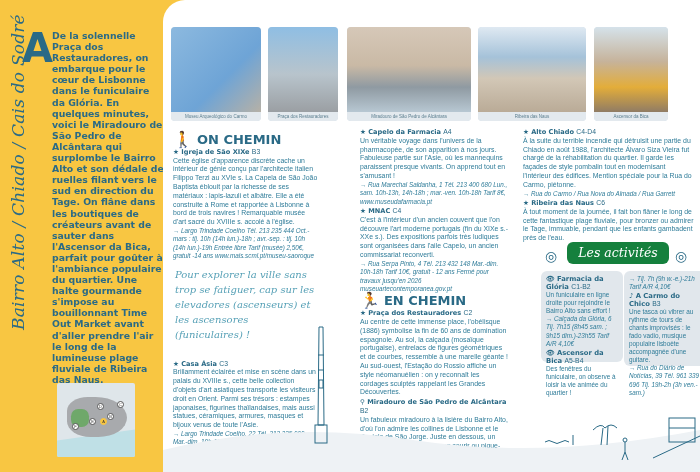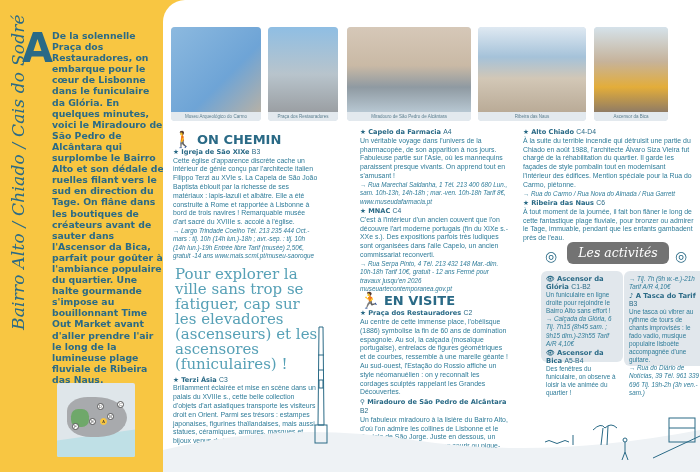--- a/index.html
+++ b/index.html
@@ -30,25 +30,25 @@
 
   .col { position: absolute; font-family: "Liberation Sans", sans-serif; font-size: 6.9px; line-height: 8.8px; color: #2f7c99; }
   .col1 { left: 10px; top: 136px; width: 145px; }
   .col2 { left: 197px; top: 128px; width: 148px; }
   .col3 { left: 360px; top: 128px; width: 172px; }
   .sec-head { display: flex; align-items: center; gap: 4px; font-family: "DejaVu Sans", sans-serif; font-weight: bold; font-size: 13px; color: #2a6a86; margin-bottom: 3px; }
   .sec-head .icon { font-size: 16px; }
   .entry-title { font-family: "DejaVu Sans", sans-serif; font-weight: bold; font-size: 6.6px; color: #2a6a86; }
   .entry-title .grid { font-family: "Liberation Sans", sans-serif; font-weight: normal; font-size: 6.8px; }
   .info { font-style: italic; font-size: 6.3px; line-height: 8.4px; }
-  .script-note { font-family: "DejaVu Serif", serif; font-size: 15px; line-height: 15px; color: #56a0b6; margin: 6px 0 4px 2px; }
+  .script-note { font-family: "DejaVu Serif", serif; font-style: italic; font-size: 10px; line-height: 15px; color: #56a0b6; margin: 6px 0 18px 2px; }
   .entry { margin-bottom: 1px; }
 
   .activities-banner { position: absolute; left: 380px; top: 242px; width: 150px; height: 26px; }
-  .activities-banner .pill { position: absolute; left: 24px; top: 0; width: 102px; height: 22px; background: #737373; border-radius: 6px; color: #fff; font-family: "DejaVu Serif", serif; font-style: italic; font-size: 12.5px; text-align: center; line-height: 22px; }
+  .activities-banner .pill { position: absolute; left: 24px; top: 0; width: 102px; height: 22px; background: #15803d; border-radius: 6px; color: #fff; font-family: "DejaVu Serif", serif; font-style: italic; font-size: 12.5px; text-align: center; line-height: 22px; }
   .activities-banner .swirl { position: absolute; top: 6px; font-size: 14px; color: #2a6a86; }
   .act-card { position: absolute; top: 271px; width: 82px; height: 95px; background: #e1e7ec; border-radius: 6px; padding: 4px 5px; font-size: 6.4px; line-height: 8px; color: #2f7c99; }
   .act-card.left { left: 378px; height: 91px; }
   .act-card.right { left: 461px; }
   .act-title { font-family: "DejaVu Sans", sans-serif; font-weight: bold; font-size: 6.8px; color: #2a6a86; }
 
   .wave { position: absolute; left: 0; top: 410px; width: 537px; height: 62px; }
   .illus { position: absolute; color: #2a6a86; }
 </style>
 </head>
@@ -103,21 +103,21 @@
         <span class="icon">🚶</span>
         <span>ON CHEMIN</span>
       </div>
       <div class="entry">
         <div class="entry-title"><span>★ </span><span>Igreja de São XIXe</span> <span class="grid">B3</span></div>
         <div>Cette église d'apparence discrète cache un intérieur de génie conçu par l'architecte italien Filippo Terzi au XVIe s. La Capela de São João Baptista éblouit par la richesse de ses matériaux : lapis-lazuli et albâtre. Elle a été construite à Rome et rapportée à Lisbonne à bord de trois navires ! Remarquable musée d'art sacré du XVIIIe s. accolé à l'église.</div>
         <div class="info">→ Largo Trindade Coelho Tél. 213 235 444 Oct.-mars : tlj. 10h (14h lun.)-18h ; avr.-sep. : tlj. 10h (14h lun.)-19h Entrée libre Tarif (musée) 2,50€, gratuit -14 ans www.mais.scml.pt/museu-saoroque</div>
       </div>
       <div class="script-note">Pour explorer la ville sans trop se fatiguer, cap sur les elevadores (ascenseurs) et les ascensores (funiculaires) !</div>
       <div class="entry">
-        <div class="entry-title"><span>★ </span><span>Terzi Ásia</span> <span class="grid">C3</span></div>
+        <div class="entry-title"><span>★ </span><span>Casa Ásia</span> <span class="grid">C3</span></div>
         <div>Brillamment éclairée et mise en scène dans un palais du XVIIIe s., cette belle collection d'objets d'art asiatiques transporte les visiteurs droit en Orient. Parmi ses trésors : estampes japonaises, figurines thaïlandaises, mais aussi statues, céramiques, armures, masques et bijoux venus de toute l'Asie.</div>
         <div class="info">→ Largo Trindade Coelho, 22 Tél. 213 235 000 Mar.-dim. 10h-18h Tarif 8€, gratuit - 12 ans casaasia-cfc.scml.pt</div>
       </div>
       <div class="entry">
         <div class="entry-title"><span>★ </span><span>Museu Arqueológico do Carmo</span> <span class="grid">C3</span></div>
         <div>Les ruines à ciel ouvert de l'église du couvent des Carmes (1389), émouvantes, attestent du terrible tremblement de terre de 1755. Petit musée archéologique.</div>
 
       </div>
     </div>
 
@@ -127,21 +127,21 @@
         <div>Un véritable voyage dans l'univers de la pharmacopée, de son apparition à nos jours. Fabuleuse partie sur l'Asie, où les mannequins paraissent presque vivants. On apprend tout en s'amusant !</div>
         <div class="info">→ Rua Marechal Saldanha, 1 Tél. 213 400 680 Lun., sam. 10h-13h, 14h-18h ; mar.-ven. 10h-18h Tarif 8€, www.museudafarmacia.pt</div>
       </div>
       <div class="entry">
         <div class="entry-title"><span>★ </span><span>MNAC</span> <span class="grid">C4</span></div>
         <div>C'est à l'intérieur d'un ancien couvent que l'on découvre l'art moderne portugais (fin du XIXe s.-XXe s.). Des expositions parfois très ludiques sont organisées dans l'aile Capelo, un ancien commissariat reconverti.</div>
         <div class="info">→ Rua Serpa Pinto, 4 Tél. 213 432 148 Mar.-dim. 10h-18h Tarif 10€, gratuit - 12 ans Fermé pour travaux jusqu'en 2026 museuartecontemporanea.gov.pt</div>
       </div>
       <div class="sec-head" style="margin-top:4px">
         <span class="icon">🏃</span>
-        <span>EN VISITE</span>
+        <span>EN CHEMIN</span>
       </div>
       <div class="entry">
         <div class="entry-title"><span>★ </span><span>Praça dos Restauradores</span> <span class="grid">C2</span></div>
         <div>Au centre de cette immense place, l'obélisque (1886) symbolise la fin de 60 ans de domination espagnole. Au sol, la calçada (mosaïque portugaise), entrelacs de figures géométriques et de courbes, ressemble à une marelle géante ! Au sud-ouest, l'Estação do Rossio affiche un style néomanuélien : on y reconnaît les cordages sculptés rappelant les Grandes Découvertes.</div>
       </div>
       <div class="entry">
         <div class="entry-title"><span>⚲ </span><span>Miradouro de São Pedro de Alcântara</span> <span class="grid">B2</span></div>
         <div>Un fabuleux miradouro à la lisière du Bairro Alto, d'où l'on admire les collines de Lisbonne et le Castelo de São Jorge. Juste en dessous, un petit jardin à la française pour courir ou pique-niquer sur un banc.</div>
         <div class="info">→ Rua de São Pedro de Alcântara</div>
       </div>
@@ -163,30 +163,30 @@
       </div>
     </div>
 
     <div class="activities-banner">
       <span class="swirl" style="left:2px">◎</span>
       <div class="pill">Les activités</div>
       <span class="swirl" style="left:132px">◎</span>
     </div>
 
     <div class="act-card left">
-      <div class="act-title"><span>👁 </span><span>Ascensor da Glória</span> <span style="font-weight:normal;font-family:'Liberation Sans',sans-serif">C1-B2</span></div>
+      <div class="act-title"><span>👁 </span><span>Farmacia da Glória</span> <span style="font-weight:normal;font-family:'Liberation Sans',sans-serif">C1-B2</span></div>
       <div>Un funiculaire en ligne droite pour rejoindre le Bairro Alto sans effort !</div>
       <div class="info">→ Calçada da Glória, 6 Tlj. 7h15 (8h45 sam. ; 9h15 dim.)-23h55 Tarif A/R 4,10€</div>
       <div class="act-title"><span>👁 </span><span>Ascensor da Bica</span> <span style="font-weight:normal;font-family:'Liberation Sans',sans-serif">A5-B4</span></div>
       <div>Des fenêtres du funiculaire, on observe à loisir la vie animée du quartier !</div>
     </div>
 
     <div class="act-card right">
       <div class="info">→ Tlj. 7h (9h w.-e.)-21h Tarif A/R 4,10€</div>
-      <div class="act-title"><span>♪ </span><span>A Tasca do Tarif</span> <span style="font-weight:normal;font-family:'Liberation Sans',sans-serif">B3</span></div>
+      <div class="act-title"><span>♪ </span><span>A Carmo do Chico</span> <span style="font-weight:normal;font-family:'Liberation Sans',sans-serif">B3</span></div>
       <div>Une tasca où vibrer au rythme de tours de chants improvisés : le fado vadio, musique populaire lisboète accompagnée d'une guitare.</div>
       <div class="info">→ Rua do Diário de Notícias, 39 Tél. 961 339 696 Tlj. 19h-2h (3h ven.-sam.)</div>
     </div>
 
     <svg class="wave" viewBox="0 0 537 62">
       <path d="M0 40 Q 120 10 250 30 T 537 20 L 537 62 L 0 62 Z" fill="#eef2f5"></path>
     </svg>
     <svg class="illus" style="left:150px;top:325px" width="16" height="120" viewBox="0 0 16 120">
       <g fill="none" stroke="#2a6a86" stroke-width="1">
         <path d="M6 2 L10 2 L11 100 L5 100 Z"></path>

